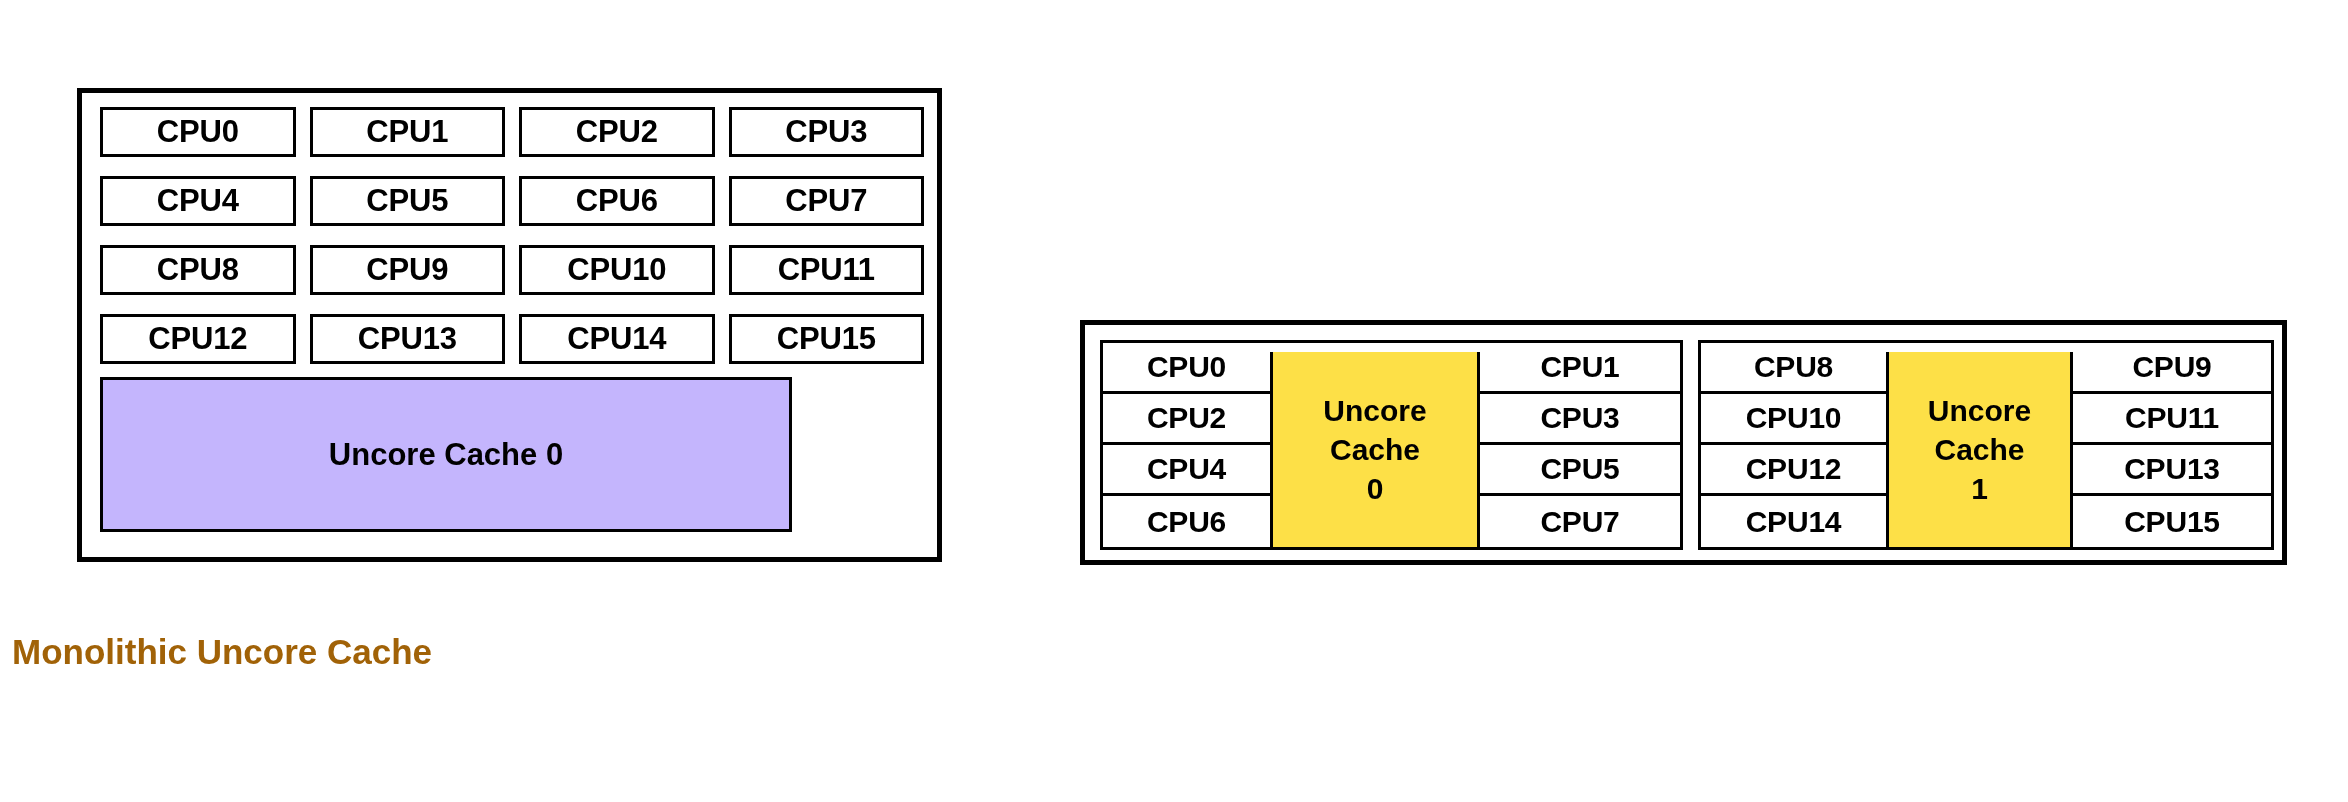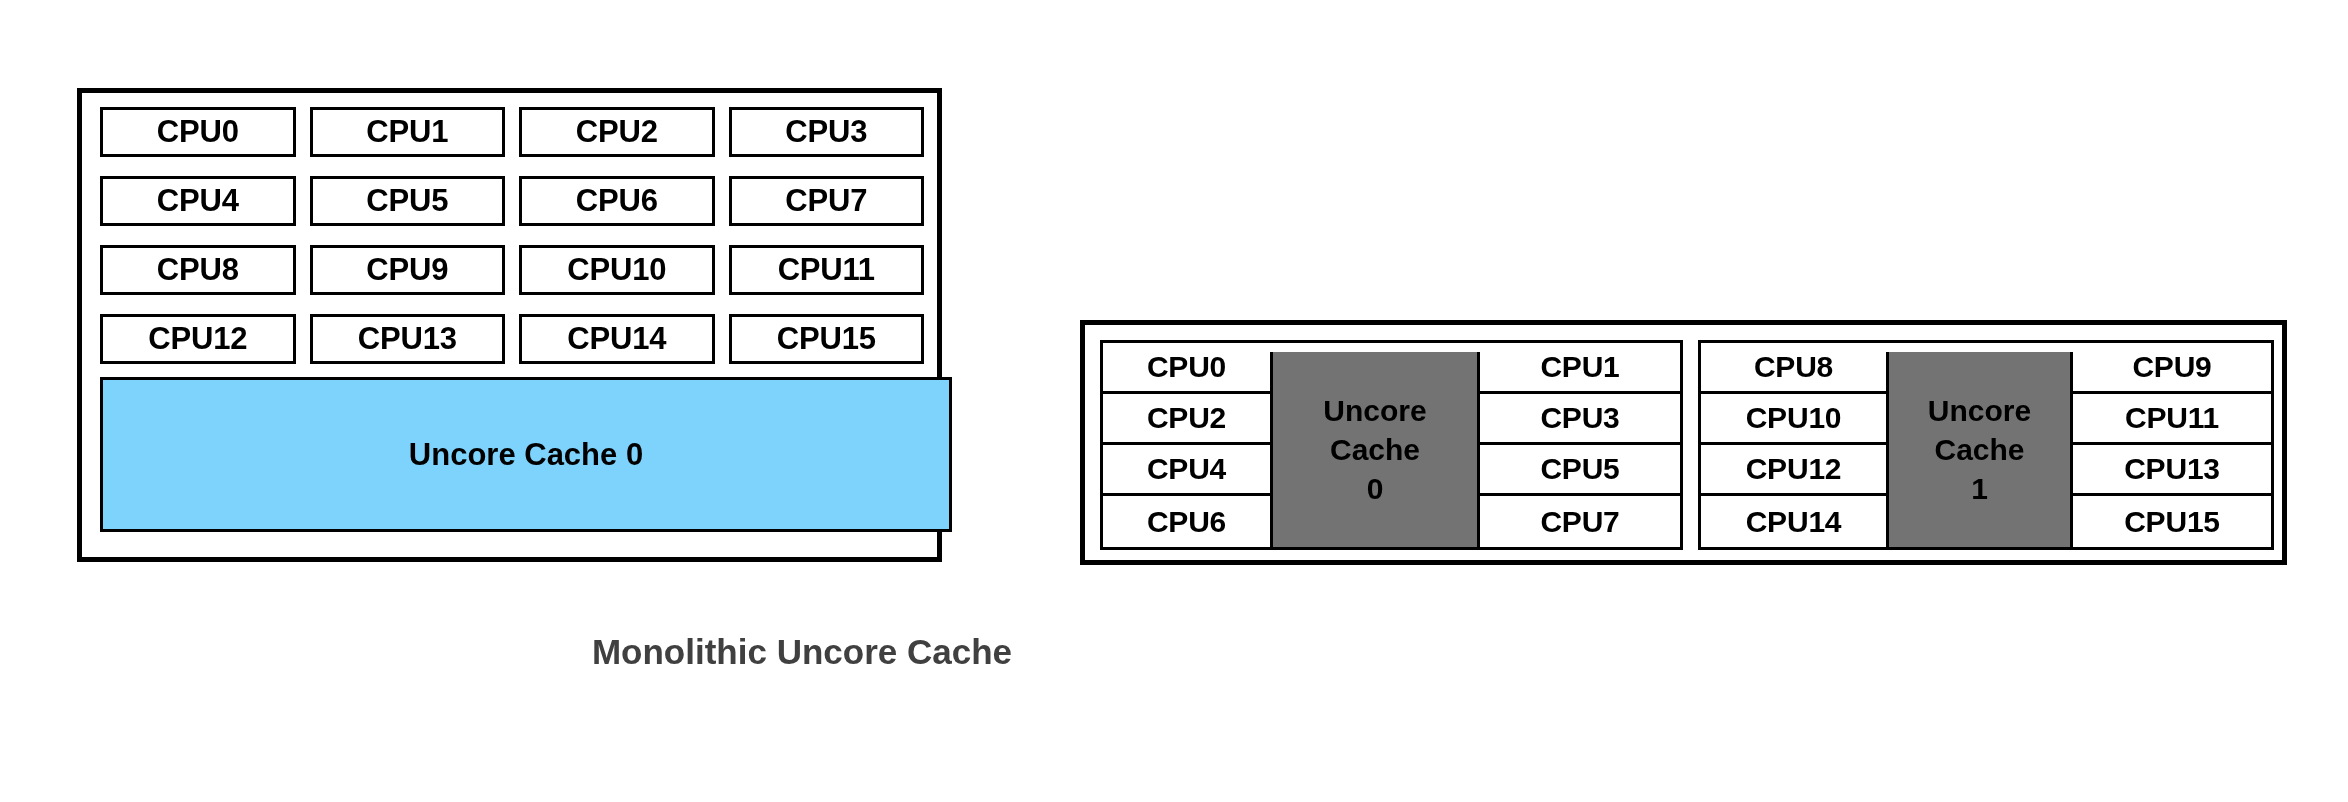--- a/index.html
+++ b/index.html
@@ -55,25 +55,25 @@
     display: flex;
     align-items: center;
     justify-content: center;
     font-weight: bold;
     font-size: 31px;
     color: #000000;
     letter-spacing: -0.2px;
   }
   .mono-cache {
     margin-top: 13px;
-    width: 852px;
+    width: 692px;
     height: 155px;
     border: 3px solid #000000;
     box-sizing: border-box;
-    background: #7dd3fc;
+    background: #c4b5fd;
     display: flex;
     align-items: center;
     justify-content: center;
     font-weight: bold;
     font-size: 31px;
     color: #000000;
   }
 
   
   .split-frame {
@@ -114,44 +114,44 @@
     font-size: 30px;
     color: #000000;
     background: #ffffff;
     border-bottom: 3px solid #000000;
     letter-spacing: -0.2px;
   }
   .scell.row-last { border-bottom: none; }
   .scache {
     grid-row: 1 / span 4;
     grid-column: 2;
-    background: #737373;
+    background: #fde047;
     border-left: 3px solid #000000;
     border-right: 3px solid #000000;
     box-sizing: border-box;
     display: flex;
     flex-direction: column;
     align-items: center;
     justify-content: center;
     font-weight: bold;
     font-size: 30px;
     color: #000000;
     line-height: 1.30;
     margin-top: 9px;
   }
   .scache .cline { display: block; }
 
   
   .caption {
     position: absolute;
     font-weight: bold;
     font-size: 35px;
-    color: #404040;
+    color: #a16207;
     white-space: nowrap;
-    text-align: right;
+    text-align: left;
   }
   .caption-mono {
     left: 0px;
     top: 632px;
     width: 1000px;
   }
   .caption-split {
     left: 1060px;
     top: 632px;
     width: 1225px;

